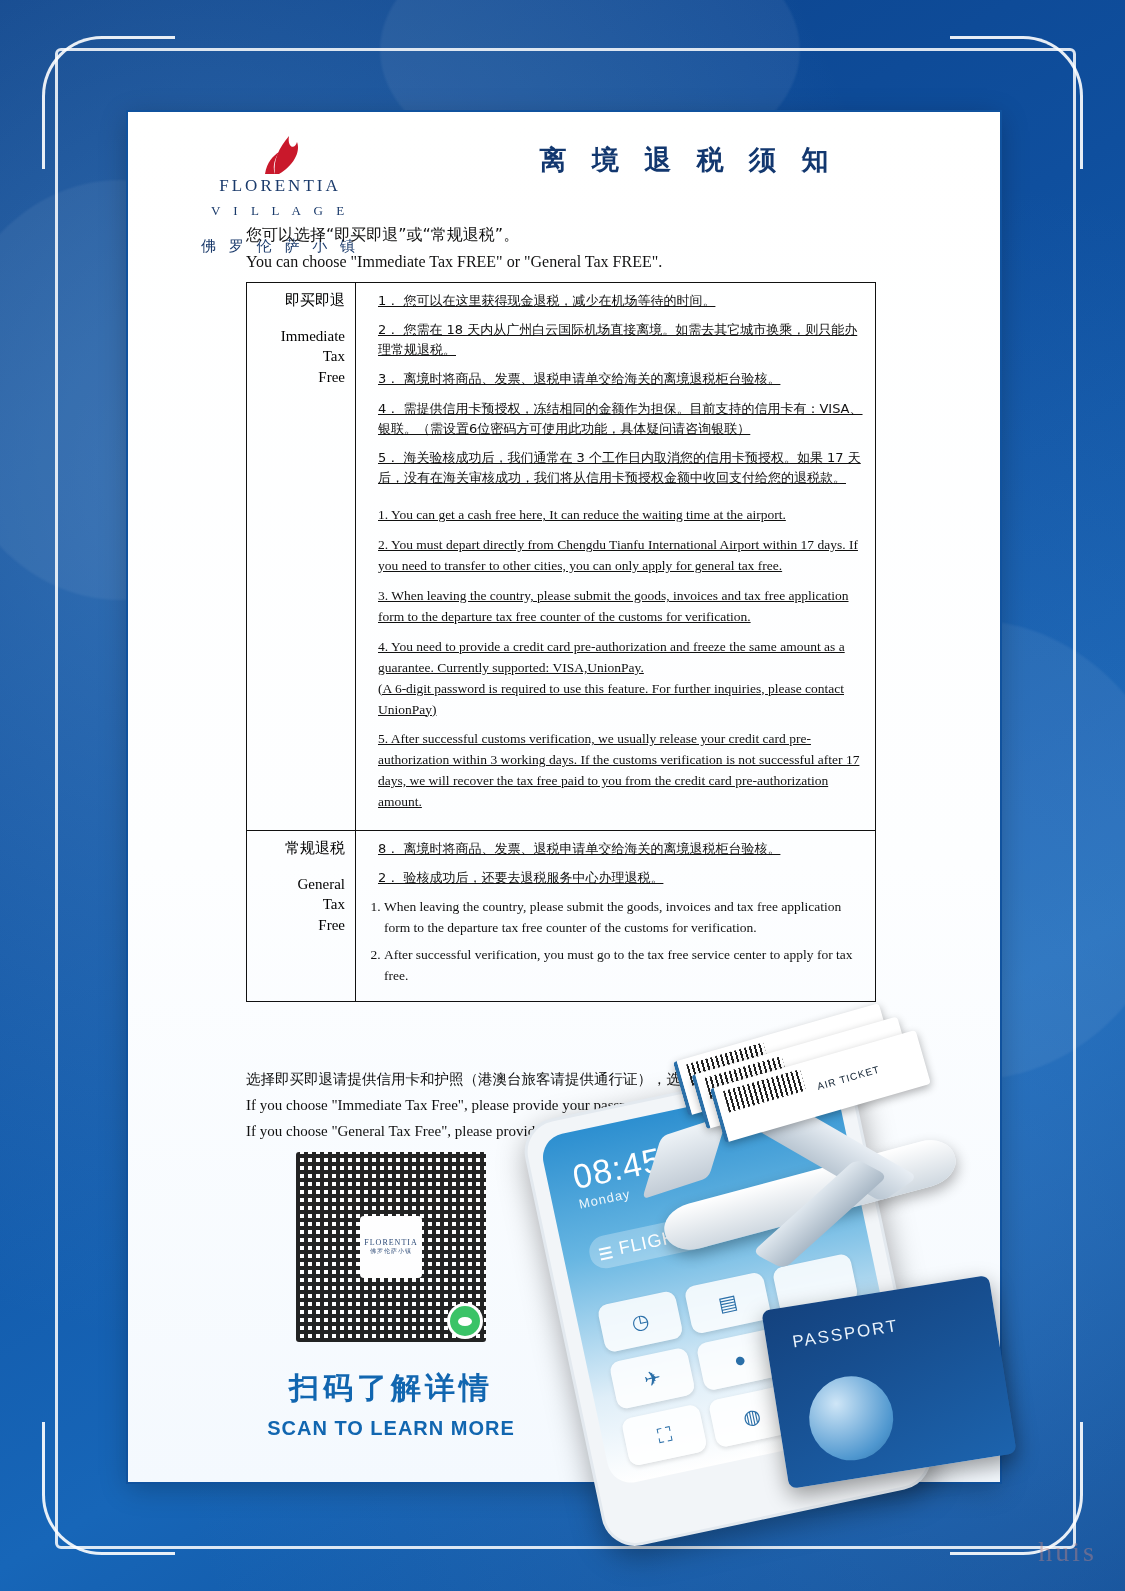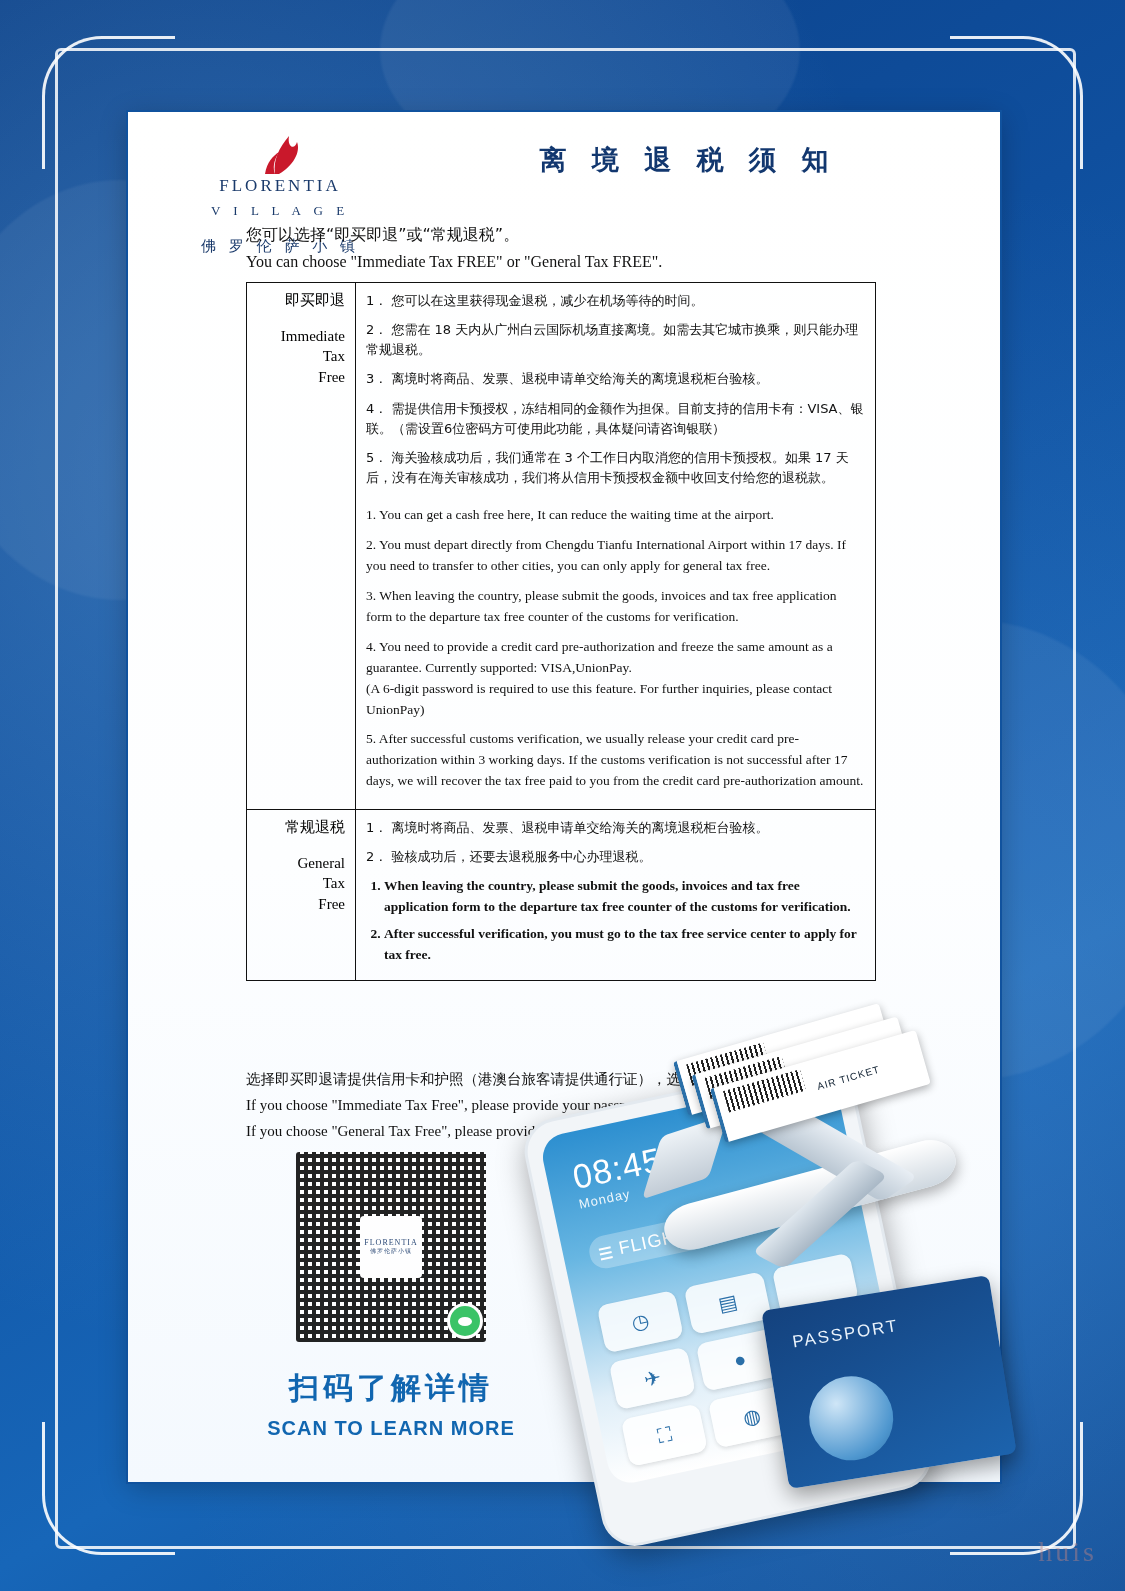--- a/index.html
+++ b/index.html
@@ -49,25 +49,25 @@
   .lead{position:absolute;left:118px;top:110px;width:700px;color:#111;}
   .lead .cn{font-size:16px;font-family:"DejaVu Sans",sans-serif;line-height:1.6;}
   .lead .en{font-size:16px;font-family:"Liberation Serif",serif;line-height:1.55;margin-top:2px;}
 
   table.matrix{position:absolute;left:118px;top:170px;width:630px;border-collapse:collapse;}
   table.matrix td{border:1px solid #111;vertical-align:top;padding:8px 10px;}
   td.label{width:88px;text-align:right;vertical-align:middle;padding:6px;}
   .label .cn{font-size:15px;font-family:"DejaVu Sans",sans-serif;margin-bottom:16px;}
   .label .en{font-size:15px;font-family:"Liberation Serif",serif;line-height:1.35;}
 
-  .item{margin:0 0 9px 0;font-size:13.5px;line-height:1.55;color:#111;}
+  .item{margin:0 0 9px 12px;font-size:13.5px;line-height:1.55;color:#111;text-decoration:underline;}
   .item.cn{font-family:"DejaVu Sans",sans-serif;font-size:13px;}
   .item.en{font-family:"Liberation Serif",serif;font-size:13.5px;}
   .gap{height:8px;}
-  ol.num{margin:0 0 0 18px;padding:0;font-weight:bold;}
+  ol.num{margin:0 0 0 18px;padding:0;}
   ol.num li{font-family:"Liberation Serif",serif;font-size:13.5px;line-height:1.55;margin-bottom:6px;color:#111;}
 
   .footnotes{position:absolute;left:118px;top:0;width:720px;}
   .footnotes .cn{font-size:14.5px;font-family:"DejaVu Sans",sans-serif;color:#111;line-height:1.7;}
   .footnotes .en{font-size:15px;font-family:"Liberation Serif",serif;color:#111;line-height:1.75;}
 
   
   .qr-wrap{position:absolute;left:118px;top:1040px;width:290px;text-align:center;}
   .qr{width:190px;height:190px;margin:0 auto;position:relative;
       background:
@@ -186,21 +186,21 @@
         </td>
       </tr>
       <tr>
         <td class="label">
           <div class="cn">常规退税</div>
           <div class="en" style="white-space:pre-line">General
 Tax
 Free</div>
         </td>
         <td>
-          <p class="item cn">1． 离境时将商品、发票、退税申请单交给海关的离境退税柜台验核。</p>
+          <p class="item cn">8． 离境时将商品、发票、退税申请单交给海关的离境退税柜台验核。</p>
           <p class="item cn">2． 验核成功后，还要去退税服务中心办理退税。</p>
           <ol class="num">
             <li>When leaving the country, please submit the goods, invoices and tax free application form to the departure tax free counter of the customs for verification.</li>
             <li>After successful verification, you must go to the tax free service center to apply for tax free.</li>
           </ol>
         </td>
       </tr>
     </tbody>
       </table>
 

